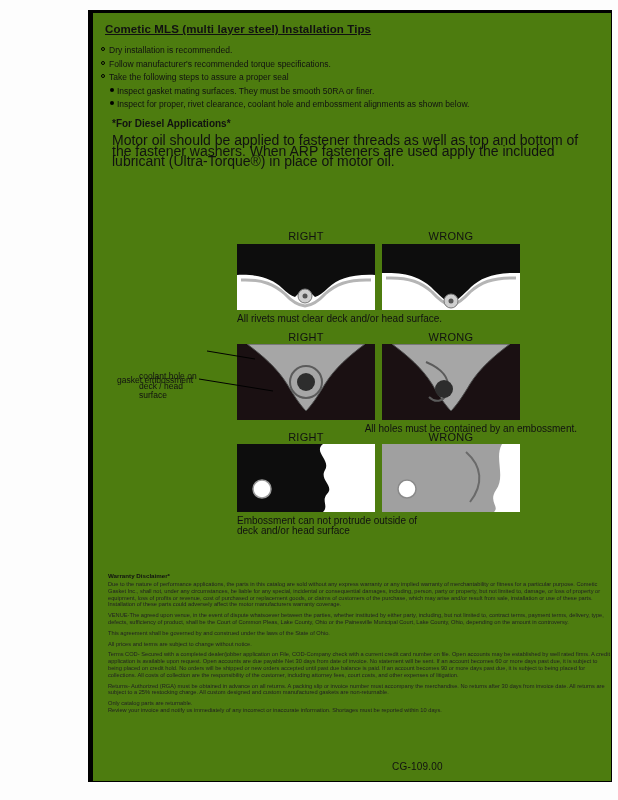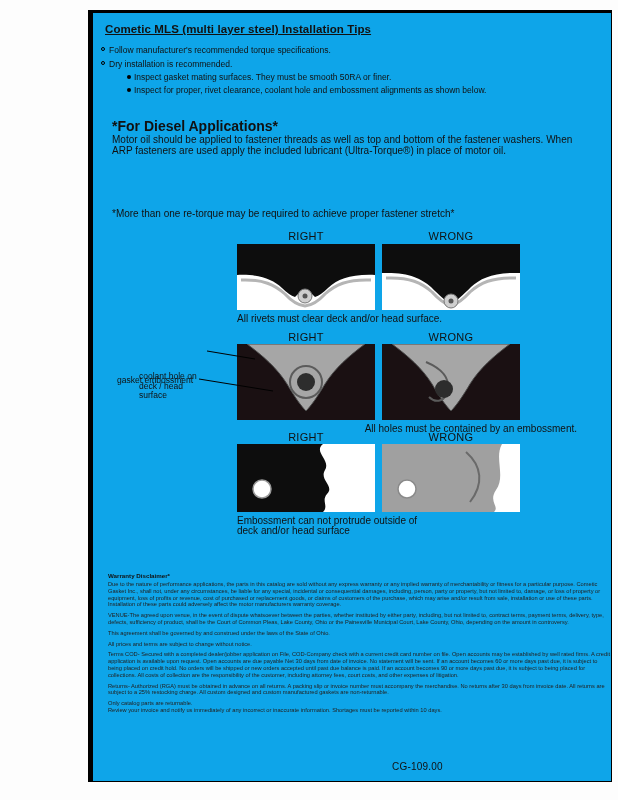--- a/index.html
+++ b/index.html
@@ -1,28 +1,28 @@
 <!DOCTYPE html>
 <html><head>
 <meta charset="utf-8">
 <style>
   * { margin:0; padding:0; box-sizing:border-box; }
   html,body { width:618px; height:800px; }
   body { position:relative; background:#fdfdfd; font-family:"Liberation Sans", sans-serif; color:#111; overflow:hidden; }
-  .page { position:absolute; left:88px; top:10px; width:524px; height:772px; background:#0ea5e9;
+  .page { position:absolute; left:88px; top:10px; width:524px; height:772px; background:#4d7c0f;
           border-top:3px solid #000; border-left:5px solid #000; border-right:1px solid #000; border-bottom:1px solid #000; }
   .abs { position:absolute; }
   .title { left:12px; top:10px; font-size:11.5px; font-weight:bold; text-decoration:underline; letter-spacing:.1px; }
   .tips { left:8px; top:32px; width:495px; font-size:8.5px; }
   .tip { display:flex; align-items:flex-start; margin-bottom:3.5px; }
-  .tip.sub { margin-left:26px; margin-bottom:3px; }
+  .tip.sub { margin-left:9px; margin-bottom:3px; }
   .circ { width:4px; height:4px; border:1px solid #000; border-radius:50%; margin:2px 4px 0 0; flex:0 0 auto; }
   .dot  { width:4px; height:4px; background:#000; border-radius:50%; margin:2.5px 3px 0 0; flex:0 0 auto; }
-  .h-diesel { left:19px; top:105px; font-size:14px; font-weight:bold; }
-  .para { left:19px; width:480px; font-size:10px; line-height:10.5px; }
+  .h-diesel { left:19px; top:105px; font-size:10px; font-weight:bold; }
+  .para { left:19px; width:480px; font-size:14px; line-height:10.5px; }
   .p1 { top:122px; } .p2 { top:153px; } .pnote { top:196px; }
   .dg-label { font-size:11px; text-align:center; width:138px; letter-spacing:.3px; }
   .r1-label-right, .r2-label-right, .r3-label-right { left:144px; }
   .r1-label-wrong, .r2-label-wrong, .r3-label-wrong { left:289px; }
   .r1-label-right, .r1-label-wrong { top:217px; }
   .r2-label-right, .r2-label-wrong { top:318px; }
   .r3-label-right, .r3-label-wrong { top:418px; }
   .panel { width:138px; overflow:hidden; }
   .panel svg { display:block; }
   .r1-panel-right { left:144px; top:231px; } .r1-panel-wrong { left:289px; top:231px; }
@@ -45,39 +45,42 @@
 </head>
 <body>
 
 <div class="page">
 
   <div class="abs title">Cometic MLS (multi layer steel) Installation Tips</div>
 
   <div class="abs tips">
     <div class="tip">
       <span class="circ"></span>
+      <span>Dry installation is recommended.</span>
+    </div>
+    <div class="tip">
+      <span class="circ"></span>
       <span>Follow manufacturer's recommended torque specifications.</span>
     </div>
     <div class="tip">
       <span class="circ"></span>
-      <span>Dry installation is recommended.</span>
+      <span>Take the following steps to assure a proper seal</span>
     </div>
     <div class="tip sub">
       <span class="dot"></span>
       <span>Inspect gasket mating surfaces.  They must be smooth 50RA or finer.</span>
     </div>
     <div class="tip sub">
       <span class="dot"></span>
       <span>Inspect for proper, rivet clearance, coolant hole and embossment alignments as shown below.</span>
     </div>
   </div>
 
   <div class="abs h-diesel">*For Diesel Applications*</div>
   <div class="abs para p1">Motor oil should be applied to fastener threads as well as top and bottom of the fastener washers. When ARP fasteners are used apply the included lubricant (Ultra-Torque®) in place of motor oil.</div>
-  <div class="abs para pnote">*More than one re-torque may be required to achieve proper fastener stretch*</div>
 
   <div class="abs dg-label r1-label-right">RIGHT</div>
   <div class="abs dg-label r1-label-wrong">WRONG</div>
   <div class="abs panel r1-panel-right">
     <svg width="138" height="66" viewBox="0 0 138 66">
       <rect width="138" height="66" fill="#ffffff"></rect>
       <path d="M4,36 C26,35 38,41 48,50 Q58,61 68,62 Q78,61 88,50 C98,41 110,35 134,36" stroke="#b5b5b5" stroke-width="3" fill="none"></path>
       <path d="M0,0 H138 V31 C114,30 101,35 91,44 Q84,51 78,53 Q68,41 58,53 Q52,51 45,44 C35,35 22,30 0,31 Z" fill="#0d0d0d"></path>
       <circle cx="68" cy="52" r="7" fill="#cfcfcf" stroke="#777" stroke-width="1"></circle>
       <circle cx="68" cy="52" r="2.5" fill="#555"></circle>

